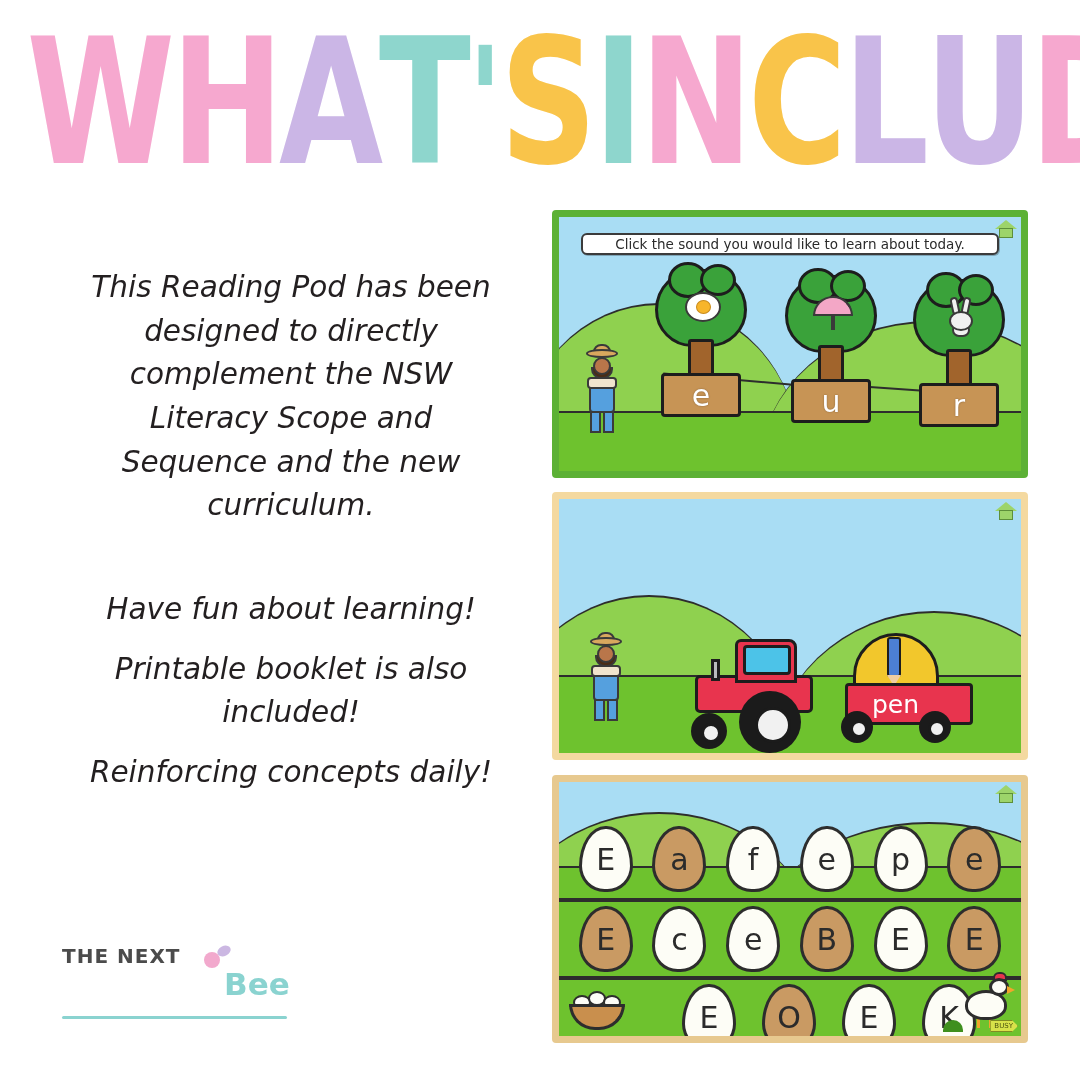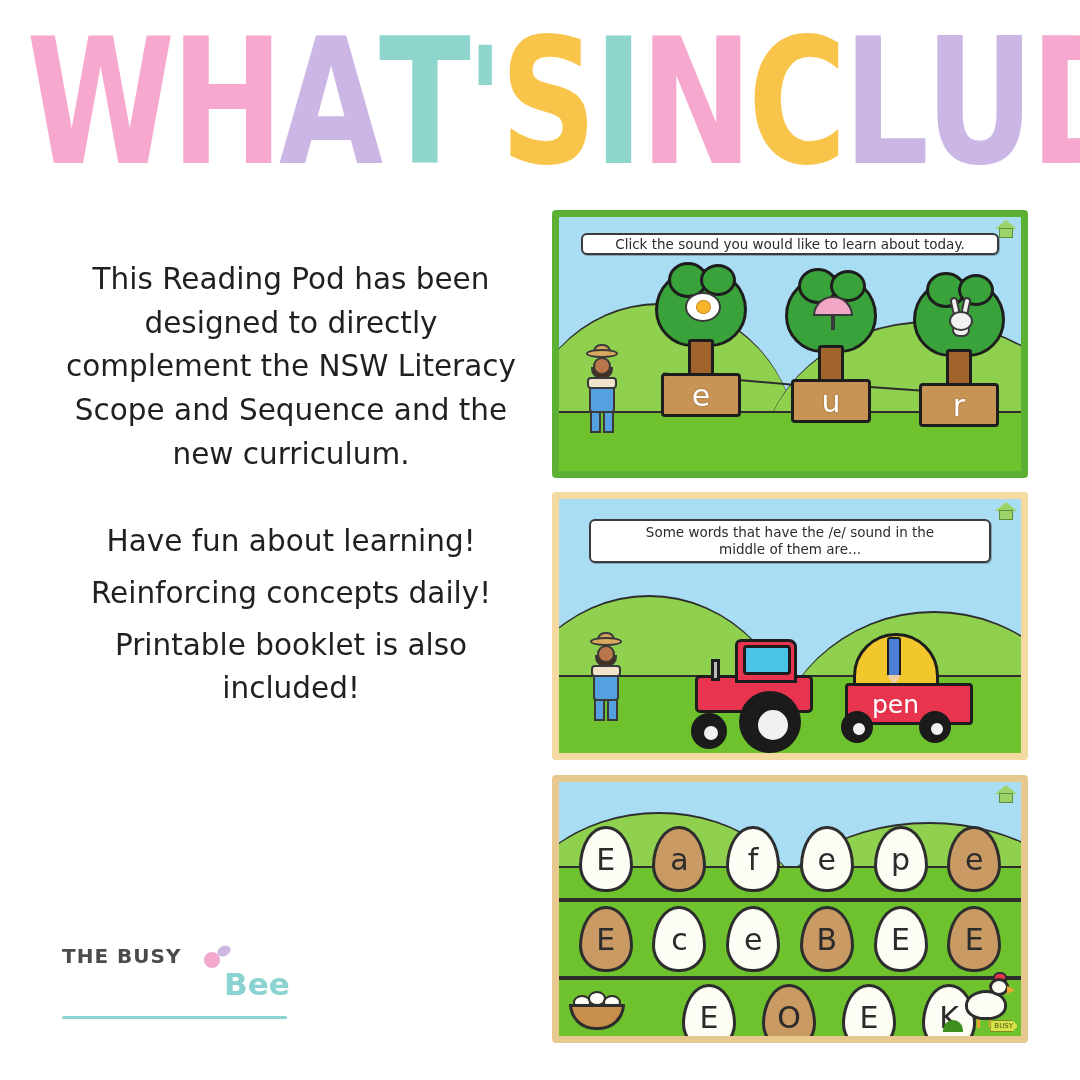--- a/index.html
+++ b/index.html
@@ -39,21 +39,21 @@
     position: absolute;
     left: 58px; top: 250px;
     width: 466px;
     text-align: center;
     font-size: 29.5px;
     line-height: 1.48;
     color: #231f20;
     font-family: "DejaVu Sans", sans-serif;
     font-weight: 400;
   }
-  .body-text p { margin: 8px; }
+  .body-text p { margin: 16px; font-style: italic; }
   .body-text .gap { height: 28px; }
 
   
   .logo { position: absolute; left: 54px; top: 940px; width: 240px; height: 90px; }
   .logo .busy {
     font-family: "DejaVu Sans", sans-serif;
     font-weight: 700;
     font-size: 20px;
     letter-spacing: 1px;
     color: #4b4b4b;
@@ -409,26 +409,26 @@
       <span class="ch" style="color: rgb(249, 196, 74);">C</span>
       <span class="ch" style="color: rgb(203, 182, 230);">L</span>
       <span class="ch" style="color: rgb(203, 182, 230);">U</span>
       <span class="ch" style="color: rgb(246, 168, 207);">D</span>
     </div>
 
   <div class="body-text">
     <p>This Reading Pod has been designed to directly complement the NSW Literacy Scope and Sequence and the new curriculum.</p>
     <div class="gap"></div>
     <p>Have fun about learning!</p>
+    <p>Printable booklet is also included!</p>
     <p>Reinforcing concepts daily!</p>
-    <p>Printable booklet is also included!</p>
   </div>
 
   <div class="logo">
-    <div class="busy">THE BUSY</div>
+    <div class="busy">THE NEXT</div>
     <div class="beedot"></div>
     <div class="wing"></div>
     <div class="bee">Bee</div>
     <div class="underline"></div>
   </div>
 
   <div class="slide slide-1">
     <div class="slide-inner">
       <div class="sky"></div>
       <div class="hill" style="left:-40px; top:86px; width:280px; height:150px;"></div>
@@ -532,26 +532,20 @@
         <div class="body"></div>
         <div class="legL"></div>
         <div class="legR"></div>
         <div class="shirt"></div>
         <div class="hair"></div>
         <div class="head"></div>
         <div class="hat2"></div>
         <div class="hat"></div>
       </div>
 
-      <div class="instruction instr-2a">
-        <span>
-          <span>Some words that have the /e/ sound in the</span><br>
-          <span>middle of them are...</span>
-        </span>
-      </div>
       <div class="home-icon">
         <div class="roof"></div>
         <div class="base"></div>
       </div>
     </div>
   </div>
 
   <div class="slide slide-3">
     <div class="slide-inner">
       <div class="sky"></div>

